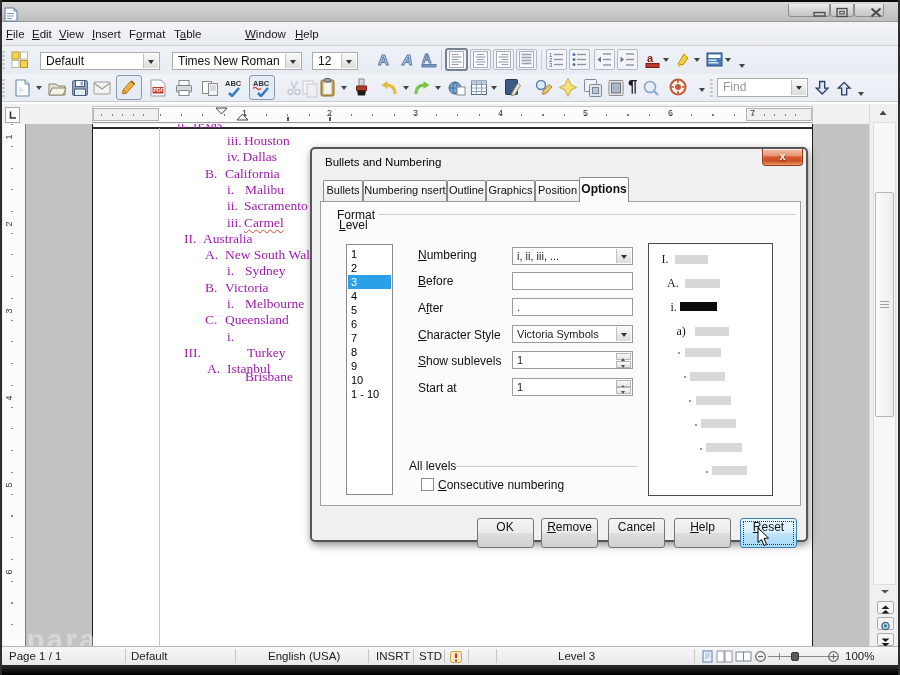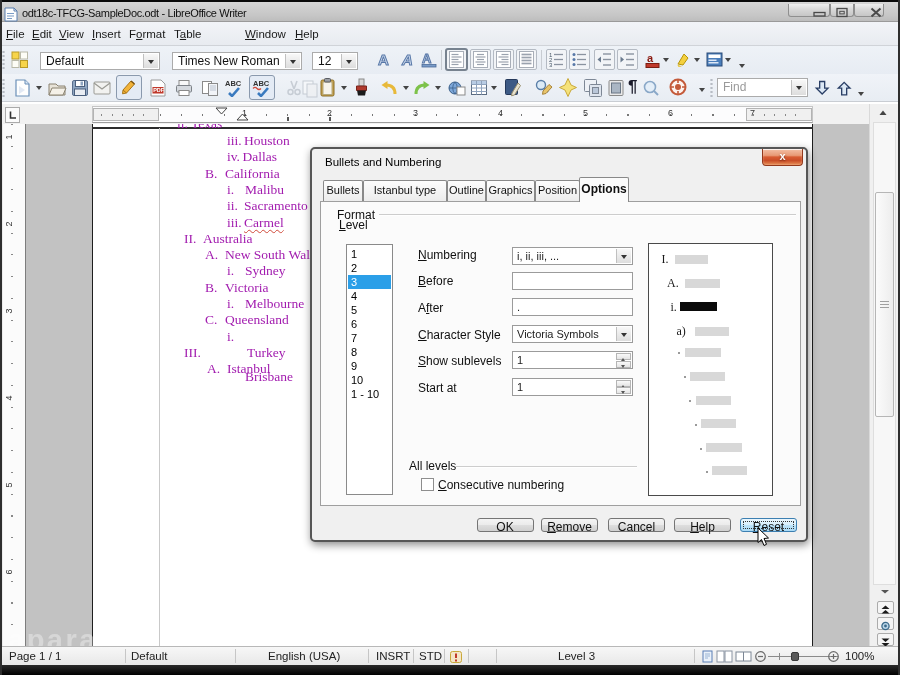--- a/index.html
+++ b/index.html
@@ -76,21 +76,21 @@
 .spin { position:absolute; right:1px; top:1px; width:15px; height:7px; background:linear-gradient(#fafafa,#e4e4e4); border:1px solid #b5b5b5; }
 .spin:after { content:""; position:absolute; left:4px; }
 .spinup:after { top:2px; border:2.5px solid transparent; border-bottom:3px solid #555; }
 .spindown { top:8.5px; }
 .spindown:after { top:3px; border:2.5px solid transparent; border-top:3px solid #555; }
 #preview { position:absolute; left:336px; top:94px; width:125px; height:253px; background:#fff; border:1px solid #4a4a4a; }
 .pbar { position:absolute; height:9px; background:#d8d8d8; }
 .plabel { position:absolute; font-family:"Liberation Serif", serif; font-size:12px; color:#1a1a1a; }
 .pdot { position:absolute; width:2px; height:2px; background:#9a9a9a; }
 #checkbox { position:absolute; left:109px; top:329px; width:13px; height:13px; background:#fff; border:1px solid #8e8e8e; }
-.btn { position:absolute; top:369px; width:57px; height:14px; background:linear-gradient(#f4f4f4 0%,#ebebeb 49%,#dedede 50%,#d0d0d0 100%); border:1px solid #757575; border-radius:3px; font-size:12px; color:#111; text-align:center; line-height:16px; }
+.btn { position:absolute; top:369px; width:57px; height:30px; background:linear-gradient(#f4f4f4 0%,#ebebeb 49%,#dedede 50%,#d0d0d0 100%); border:1px solid #757575; border-radius:3px; font-size:12px; color:#111; text-align:center; line-height:16px; }
 #btn-reset { background:linear-gradient(#ebf6fd 0%,#d7effc 49%,#bfe4f9 50%,#a8d9f5 100%); border-color:#3c7fb1; }
 #btn-reset .focus { position:absolute; left:2px; top:2px; right:2px; bottom:2px; border:1px dotted #333; border-radius:1px; }
 </style>
 </head>
 <body>
 <div id="docarea" class="abs">
   <div class="abs" style="left:0; top:0; width:3px; height:522px; background:#ececec;"></div>
   <div id="page" class="abs"></div>
   <div id="pagetopline" class="abs"></div>
   <div id="tboundary" class="abs"></div>
@@ -123,21 +123,20 @@
 </div>
 <div id="topedge" class="abs"></div>
 <div id="titlebar" class="abs">
   <svg id="title-ico" class="abs" width="14" height="15" viewBox="0 0 14 15">
     <path d="M1 1h9l3 3v10H1z" fill="#fdfdfd" stroke="#5a7fae" stroke-width="1"></path>
     <path d="M10 1v3h3" fill="none" stroke="#5a7fae" stroke-width="1"></path>
     <rect x="3" y="6" width="7" height="1" fill="#7a9cc6"></rect>
     <rect x="3" y="8.5" width="7" height="1" fill="#7a9cc6"></rect>
     <rect x="3" y="11" width="5" height="1" fill="#7a9cc6"></rect>
   </svg>
-  <span id="title-txt" class="abs">odt18c-TFCG-SampleDoc.odt - LibreOffice Writer</span>
   <div class="winbtn abs" style="left:788px; width:42px;"><svg width="40" height="11">
         <rect x="25" y="5.5" width="11" height="3.5" fill="none" stroke="#4a4a4a" stroke-width="1.3"></rect>
       </svg></div>
   <div class="winbtn abs" style="left:830px; width:24px;"><svg width="22" height="11">
         <rect x="6" y="1.5" width="10" height="8" fill="none" stroke="#4a4a4a" stroke-width="1.3"></rect>
         <rect x="8.8" y="4.3" width="4.4" height="2.6" fill="none" stroke="#4a4a4a" stroke-width="1"></rect>
       </svg></div>
   <div class="winbtn abs" style="left:854px; width:30px;"><svg width="28" height="11">
         <path d="M16.5 1.5 L25.5 9.5 M25.5 1.5 L16.5 9.5" stroke="#4a4a4a" stroke-width="2"></path>
       </svg></div>
@@ -542,21 +541,21 @@
     </svg>
   <span class="st" style="left:845px;">100%</span>
 </div>
 <div id="bottomedge" class="abs"></div>
 <div id="dialog" class="abs">
   <span id="dlg-title">Bullets and Numbering</span>
   <div id="dlg-close">
       <span>x</span>
     </div>
   <div class="tab" style="left:11px; width:40px;">Bullets</div>
-  <div class="tab" style="left:51px; width:84px;">Istanbul type</div>
+  <div class="tab" style="left:51px; width:84px;">Numbering nsert</div>
   <div class="tab" style="left:135px; width:39px;">Outline</div>
   <div class="tab" style="left:174px; width:49px;">Graphics</div>
   <div class="tab" style="left:223px; width:45px;">Position</div>
   <div class="tab" id="tab-options" style="left:267px; width:50px;">Options</div>
   <div id="dlg-page"></div>
   <span class="glabel" style="left:25px; top:59px;">Format</span>
   <div class="groove" style="left:67px; top:65px; width:417px;"></div>
   <span class="glabel" style="left:27px; top:69px;"><u>L</u>evel</span>
   <div id="levellist">
     <div class="li" style="top:2px;">1</div>

